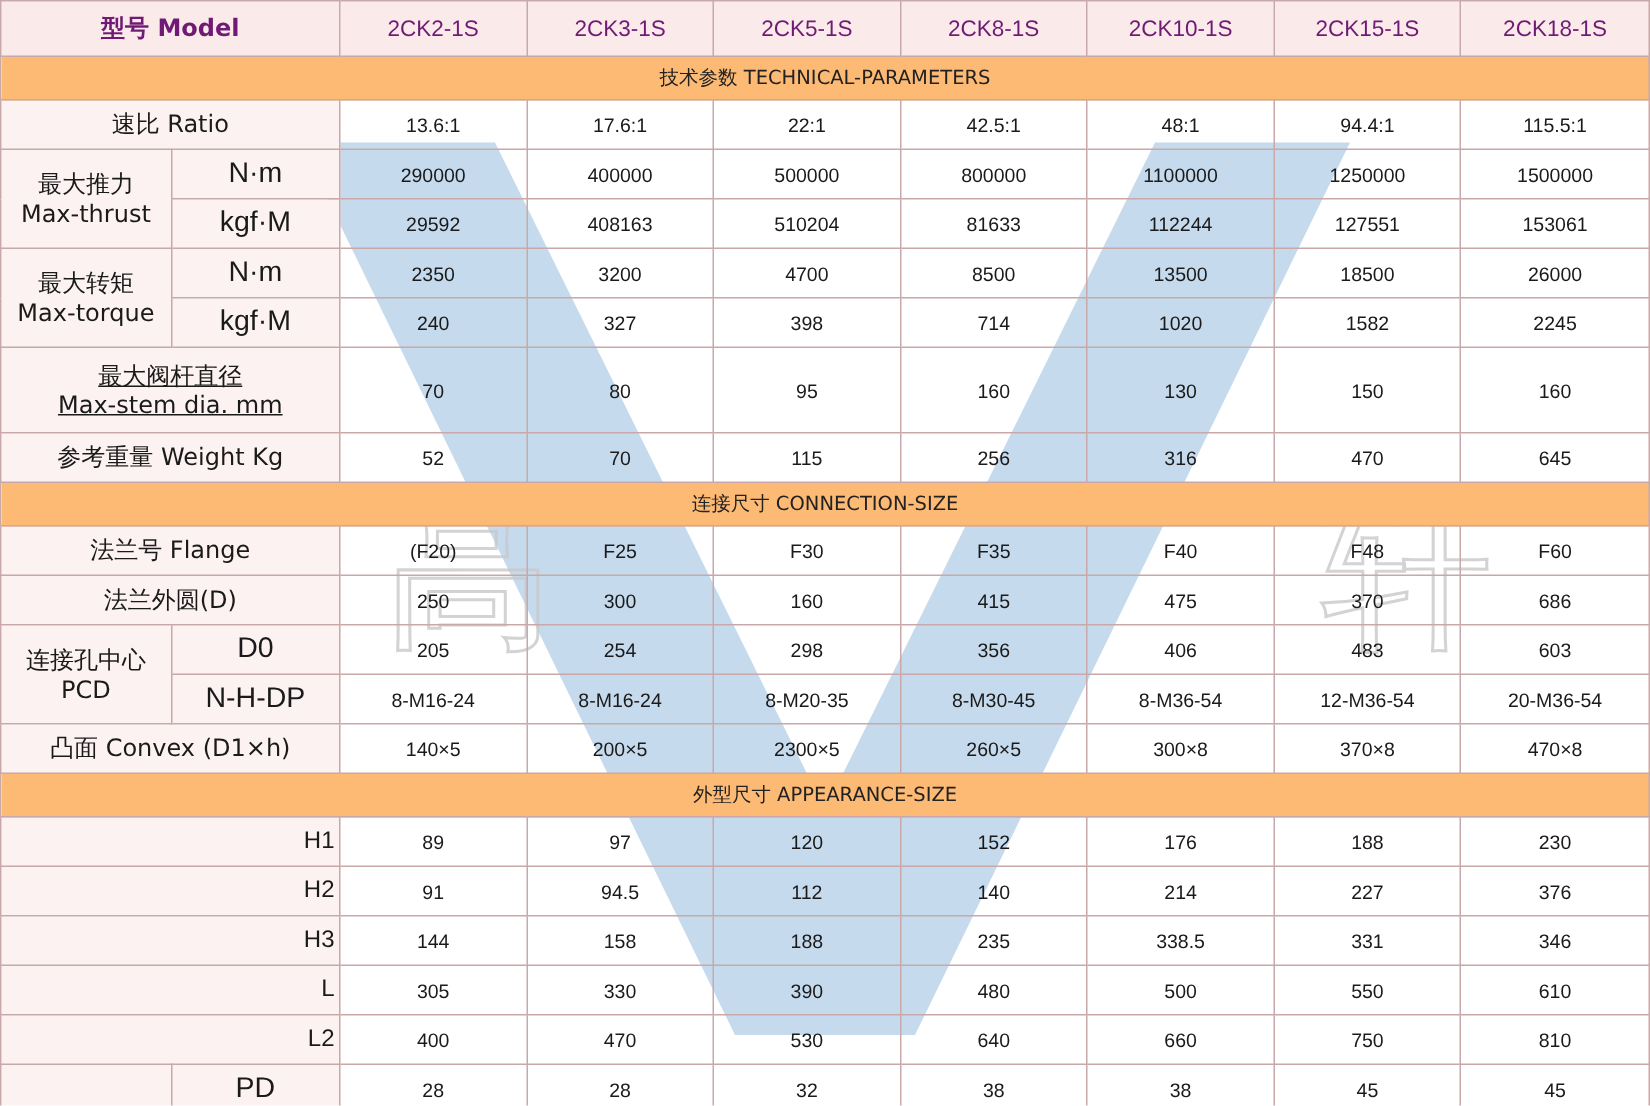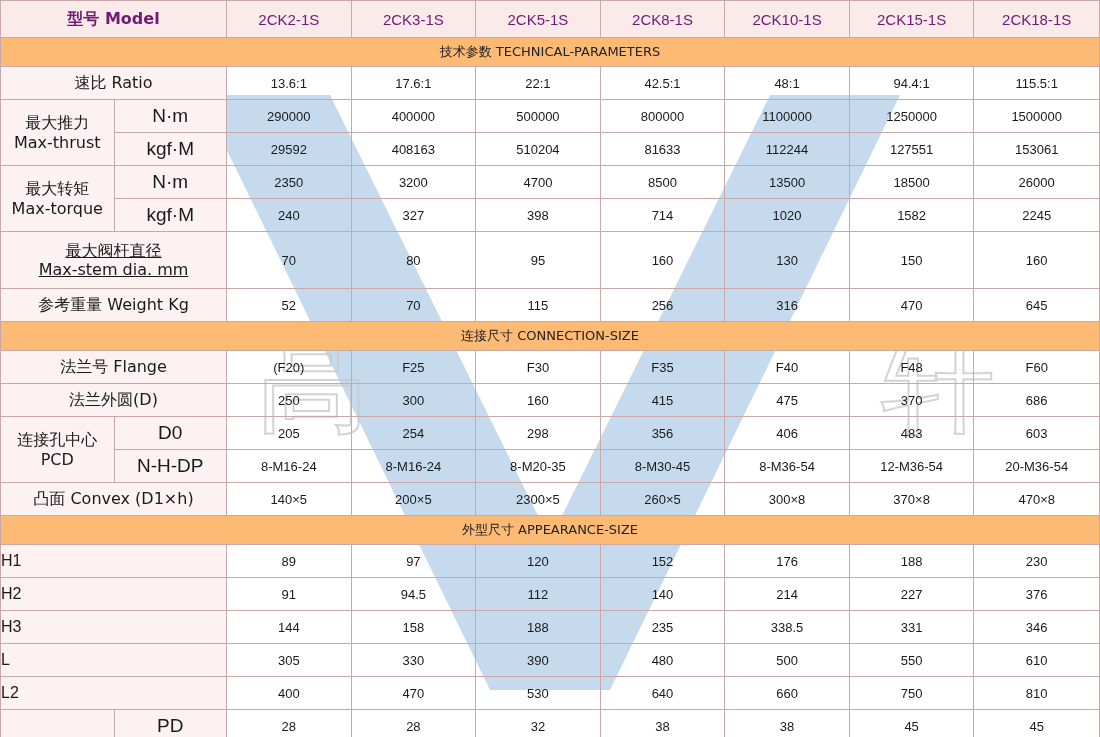--- a/index.html
+++ b/index.html
@@ -76,22 +76,22 @@
   
   td.label {
     background: #fdf2f2;
     text-align: left;
     padding-left: 6px;
     font-size: 16px;
     line-height: 1.22;
     margin-top: 11px;
   }
   td.label.center {
-    text-align: left;
-    padding-left: 0;
+    text-align: right;
+    padding-left: 12px;
   }
   td.sublabel {
     background: #fdf2f2;
     font-size: 19px;
   }
 
   
   td.val {
     background: transparent;
     font-size: 13px;

